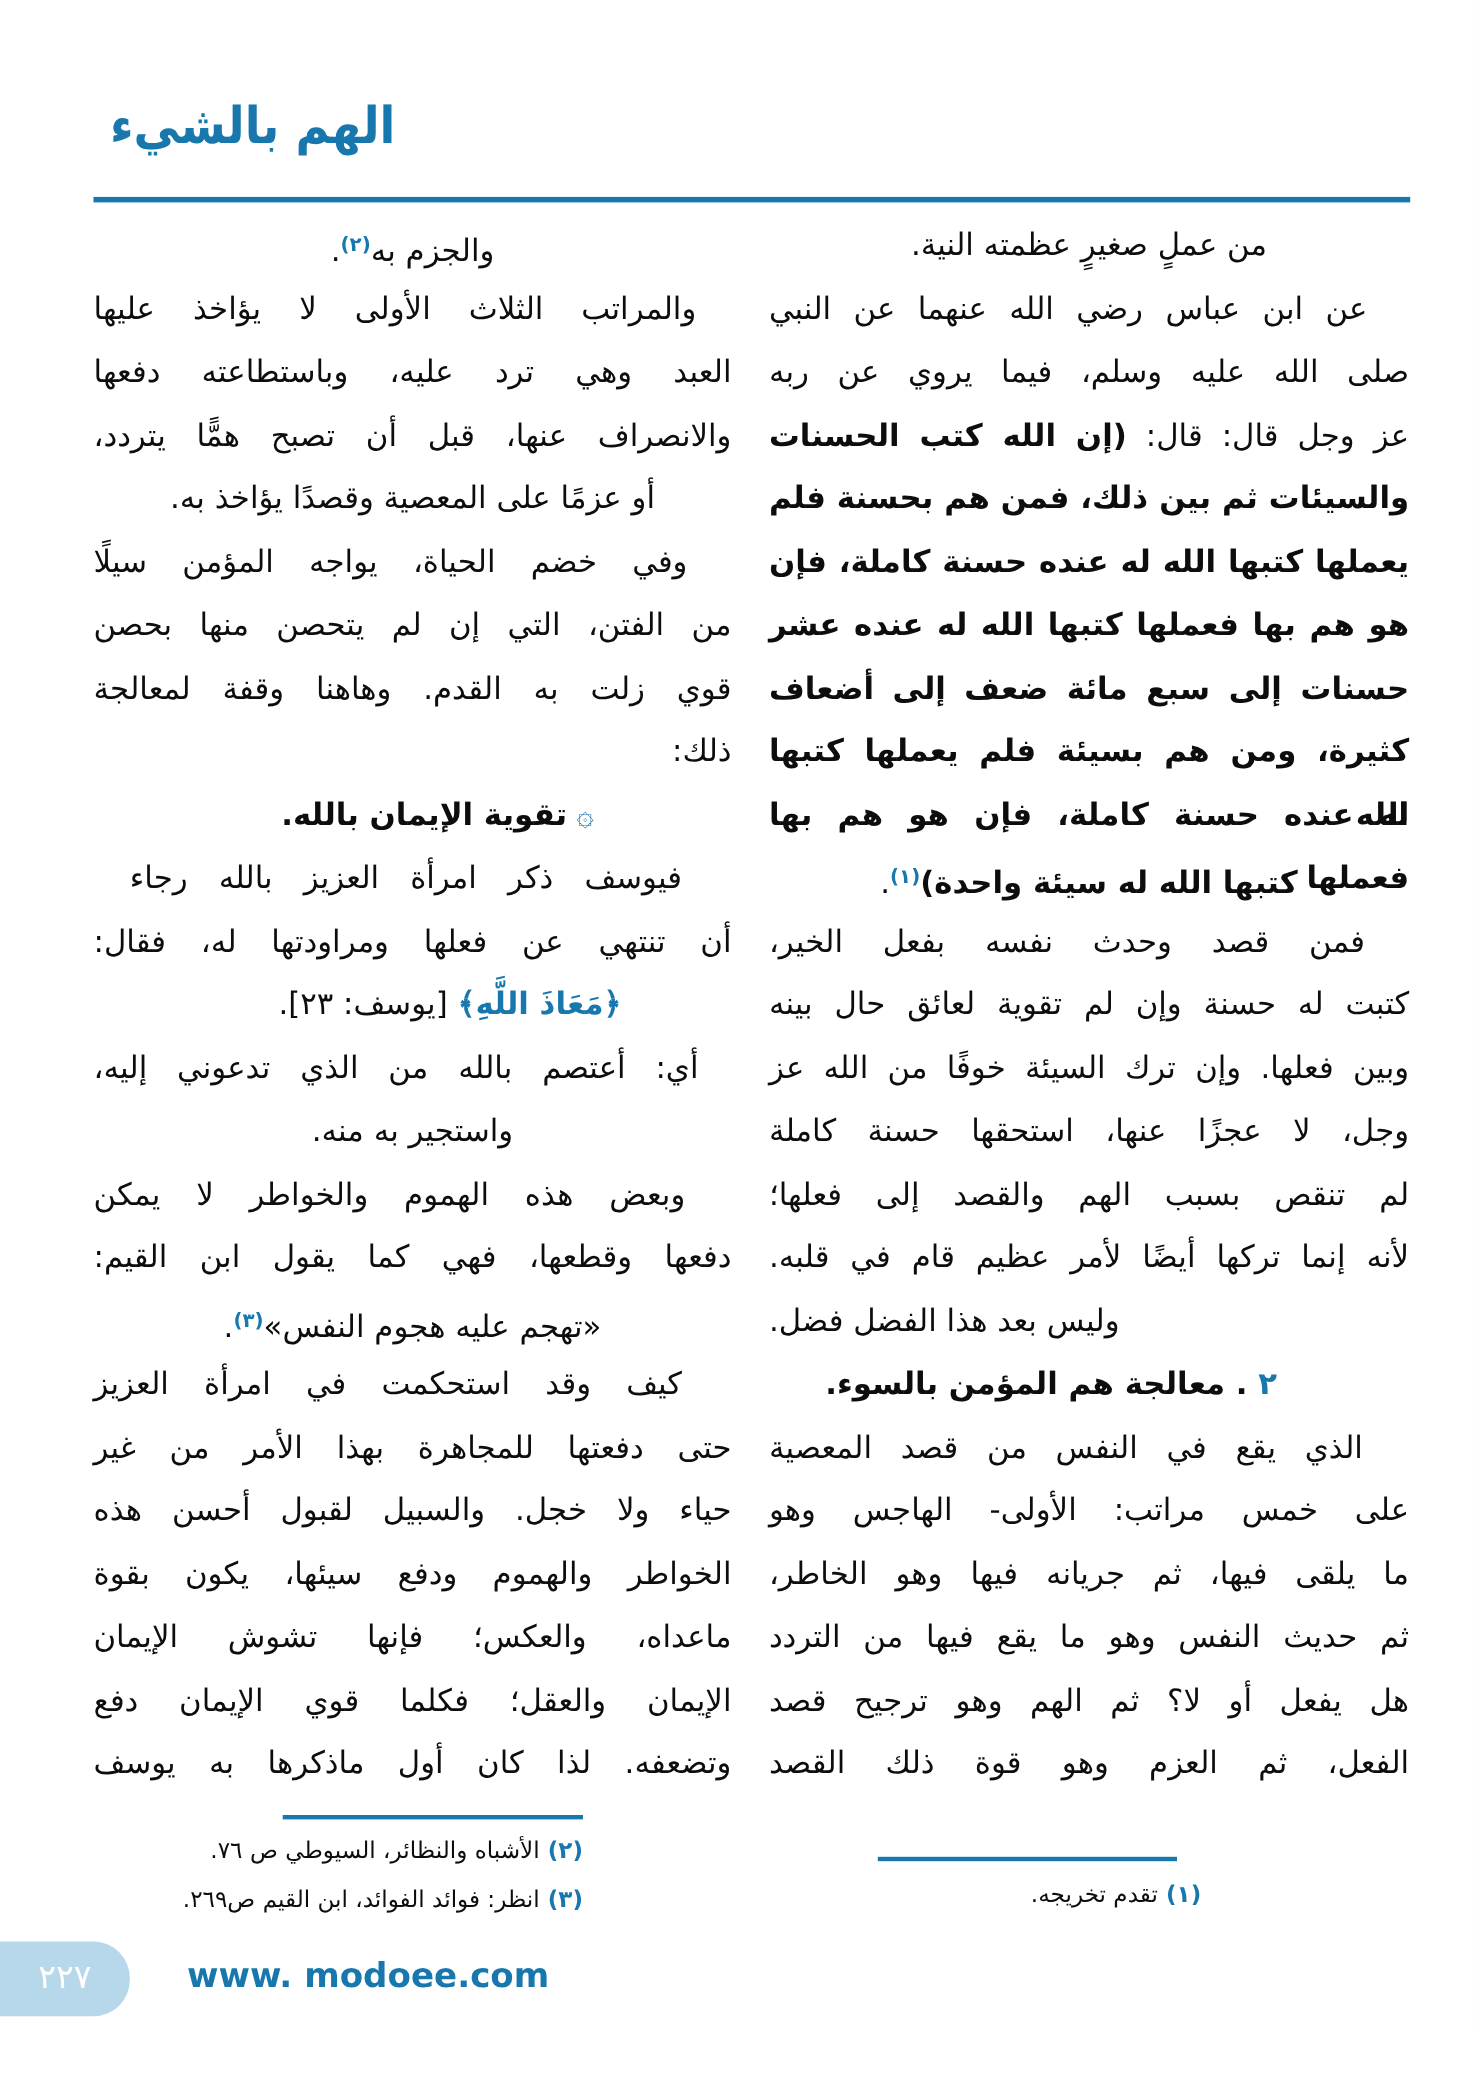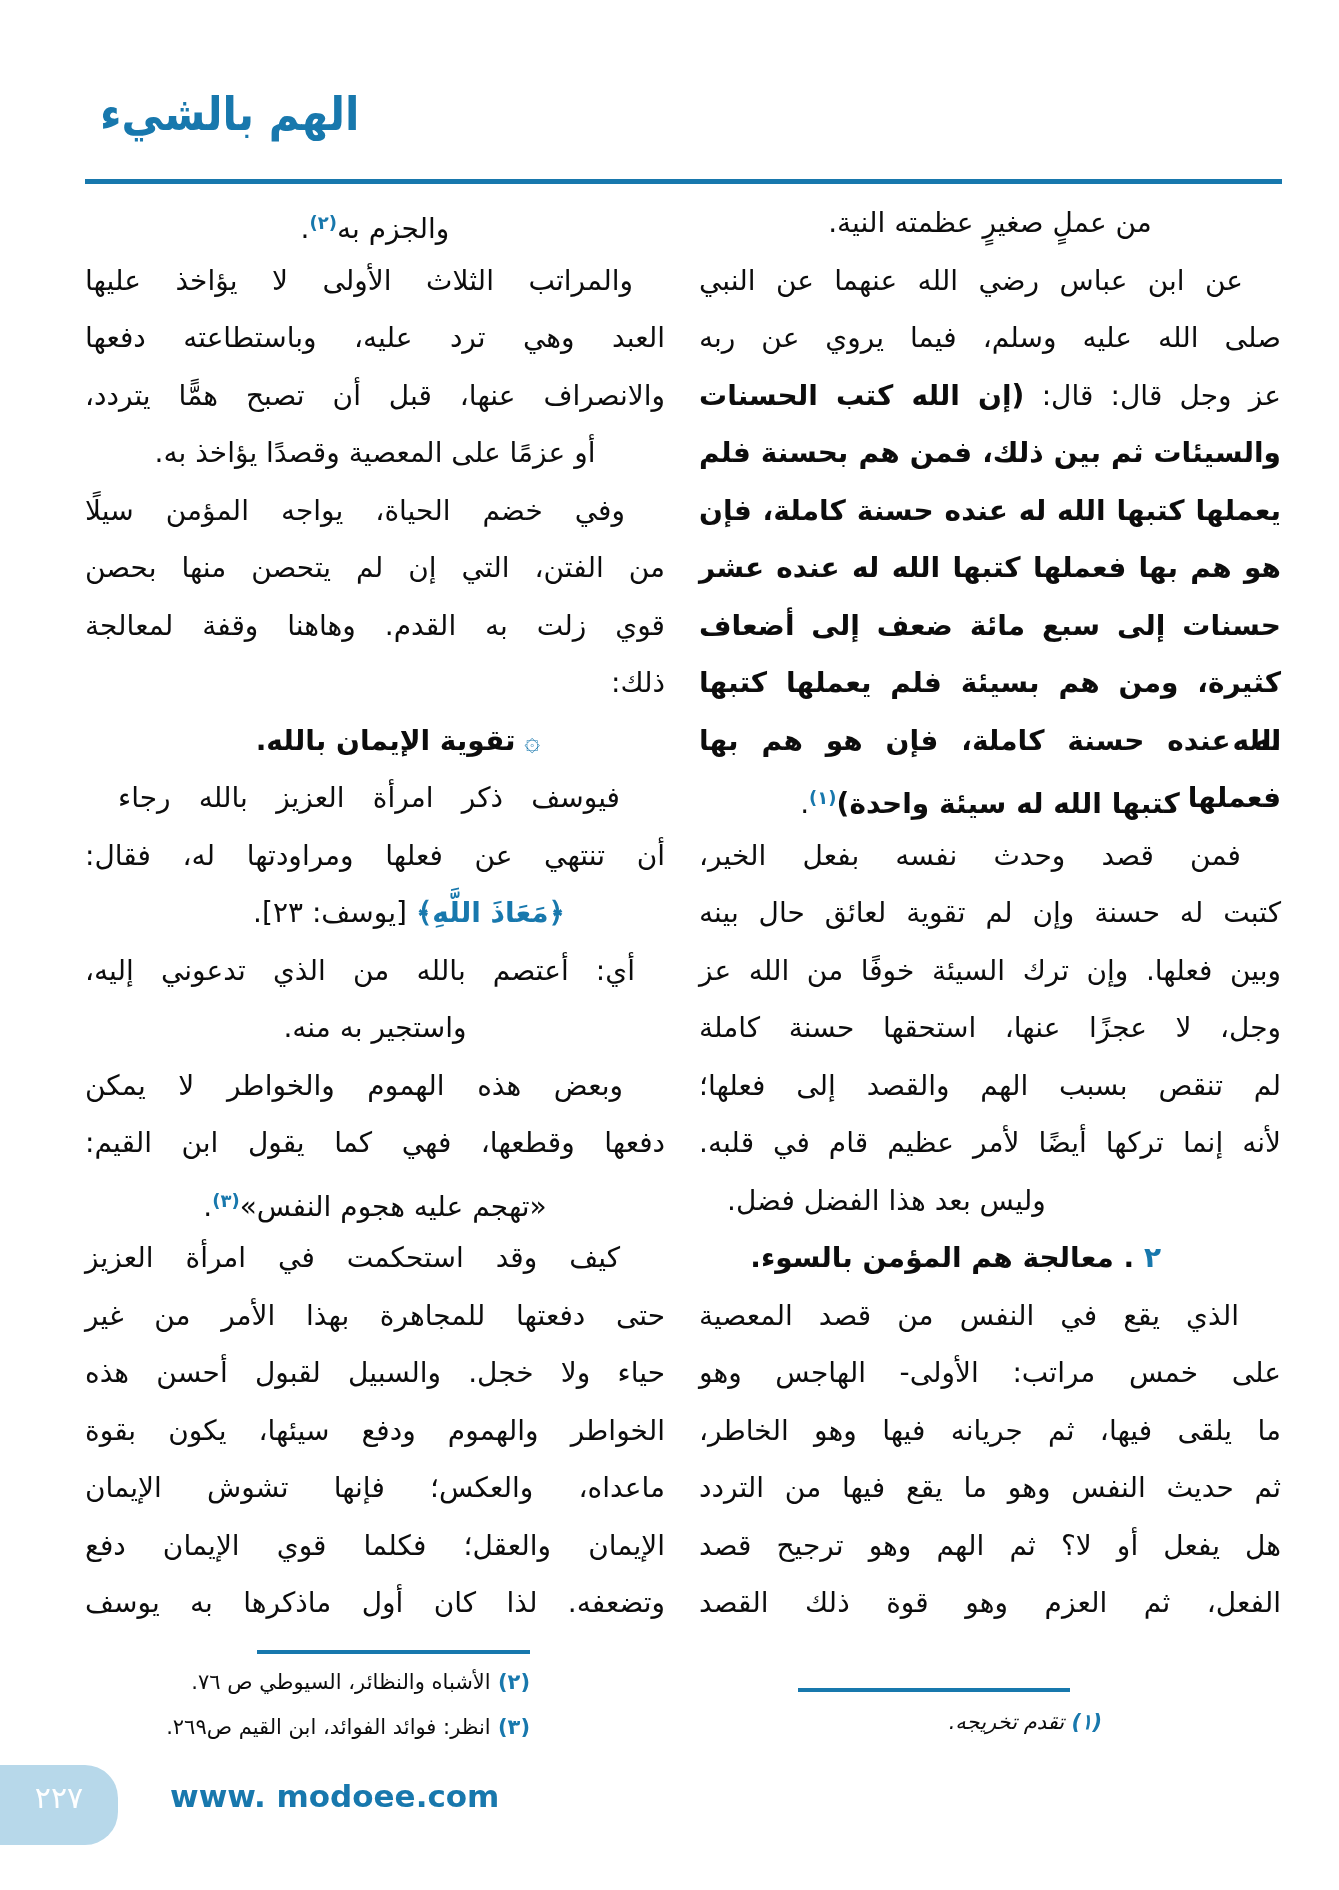--- a/index.html
+++ b/index.html
@@ -22,38 +22,38 @@
   .header-rule{
     position:absolute;left:85px;top:179px;width:1197px;height:5px;
     background:var(--accent);
   }
   .col{position:absolute;top:194px;font-size:28px;}
   .col-right{right:58px;width:582px;}
   .col-left{right:674px;width:580px;}
   .line{height:57.5px;line-height:57.5px;}
   .a-justify{text-align:justify;text-align-last:justify;}
   .a-right{text-align:right;}
-  .a-left{text-align:left;margin-left:28px;}
+  .a-left{text-align:left;}
   .a-center{text-align:center;}
   .s-n{}
   .s-b{font-weight:700;}
   .s-acc{color:var(--accent);font-weight:700;}
   .s-verse{color:var(--accent);font-weight:700;}
   .s-bullet{color:var(--accent);font-size:27px;}
   .s-fn{color:var(--accent);font-size:18px;vertical-align:9px;font-weight:700;letter-spacing:1px;}
   .sep{position:absolute;height:4px;background:var(--accent);}
   .sep-left{top:1650px;right:809px;width:273px;}
   .sep-right{top:1688px;right:269px;width:272px;}
   .fnblock{position:absolute;font-size:21px;}
   .fn-left{top:1660px;right:809px;width:445px;}
-  .fn-right{top:1700px;right:237px;width:392px;font-style:italic;}
+  .fn-right{top:1700px;right:247px;width:392px;}
   .fn-line{line-height:45px;text-align:right;}
   .fn-marker{color:var(--accent);font-weight:600;}
   .page-pill{
-    position:absolute;left:0;top:1765px;width:118px;height:80px;
+    position:absolute;left:0;top:1765px;width:118px;height:68px;
     background:var(--pill);border-radius:0 33px 33px 0;
     color:#ffffff;text-align:center;line-height:66px;
     font-size:30px;letter-spacing:5px;
   }
   .website{
     position:absolute;left:170px;top:1778px;direction:ltr;
     font-size:31px;font-weight:600;color:var(--accent);
   }
 </style>
 </head>

